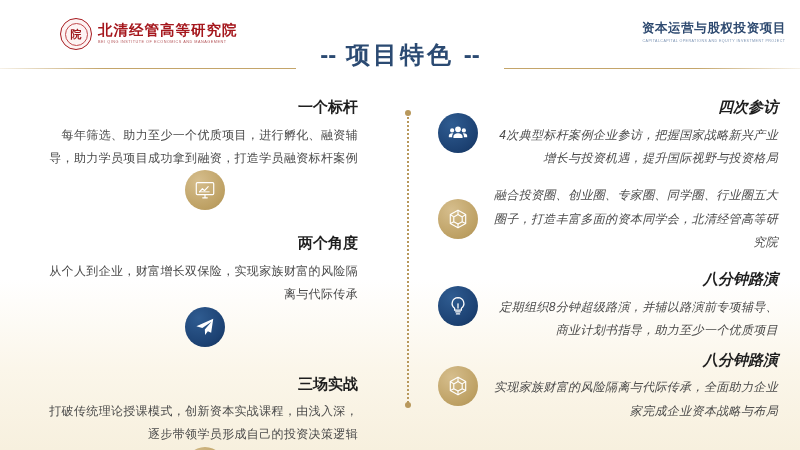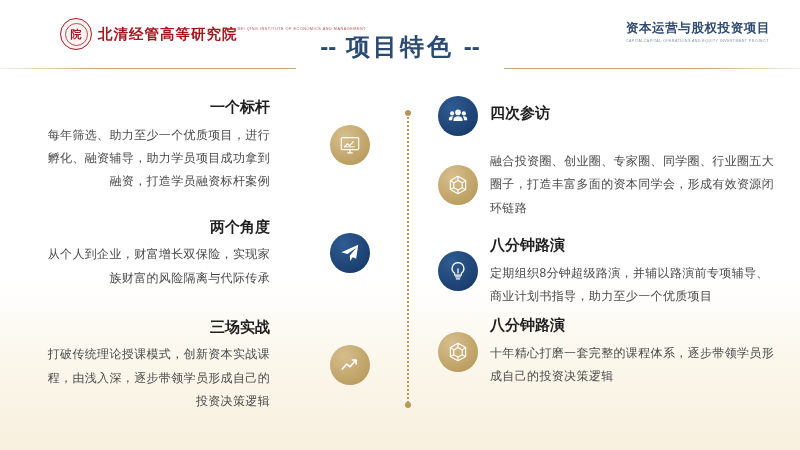--- a/index.html
+++ b/index.html
@@ -17,58 +17,58 @@
   
   .header{position:absolute;left:0;top:0;width:800px;height:70px;}
   .logo-wrap{position:absolute;left:60px;top:18px;display:flex;align-items:center;gap:6px;}
   .logo-seal{width:30px;height:30px;border-radius:50%;
     border:1.6px solid #a61b20;background:#fdf3f3;
     display:flex;align-items:center;justify-content:center;position:relative;flex:none;}
   .logo-seal::after{content:"";position:absolute;left:3.5px;top:3.5px;right:3.5px;bottom:3.5px;
     border:1px solid #c0484c;border-radius:50%;}
   .logo-seal span{font-size:11px;color:#9e171c;font-weight:bold;line-height:1;z-index:2;
     font-family:"DejaVu Serif","Liberation Serif",serif;}
-  .logo-txt{display:flex;flex-direction:row;justify-content:center;}
+  .logo-txt{display:flex;flex-direction:column;justify-content:center;}
   .logo-cn{font-size:14.5px;font-weight:bold;color:#a5171d;letter-spacing:1px;line-height:1.15;
     font-family:"DejaVu Serif","Liberation Serif",serif;}
   .logo-en{font-size:3.8px;color:#b5575b;letter-spacing:.5px;line-height:1.4;margin-top:1.5px;}
 
-  .proj-wrap{position:absolute;right:30px;top:20px;text-align:left;}
+  .proj-wrap{position:absolute;right:14px;top:20px;text-align:center;}
   .proj-cn{font-size:12.5px;font-weight:bold;color:#2e4a70;letter-spacing:.6px;line-height:1.3;}
   .proj-en{font-size:3.6px;color:#7b93b3;letter-spacing:.45px;margin-top:3px;line-height:1.4;}
 
   
   .gold-line{position:absolute;top:68px;height:1px;
     background:linear-gradient(90deg,rgba(196,165,106,.15),#c4a56a 35%,#c4a56a);}
   .gold-line.left{left:0;width:296px;}
   .gold-line.right{right:0;width:296px;
     background:linear-gradient(270deg,rgba(196,165,106,.15),#c4a56a 35%,#c4a56a);}
 
-  .title{position:absolute;left:0;right:0;top:35px;text-align:center;
+  .title{position:absolute;left:0;right:0;top:43px;text-align:center;
     font-size:24px;font-weight:bold;color:#2b4a72;letter-spacing:3px;line-height:1;}
   .title .dash{color:#2b4a72;letter-spacing:0px;font-weight:bold;}
 
   
   .col{position:absolute;top:96px;}
   .col-left{left:40px;width:330px;}
   .col-right{left:438px;width:340px;}
 
   .divider{position:absolute;left:407px;top:113px;width:2px;height:292px;
     background-image:linear-gradient(#b8985c 55%,rgba(255,255,255,0) 0%);
     background-size:2px 4px;background-repeat:repeat-y;}
   .divider .cap{position:absolute;left:-2px;width:6px;height:6px;border-radius:50%;background:#b8985c;}
   .divider .cap.top{top:-3px;}
   .divider .cap.bot{bottom:-3px;}
 
   
   .item{display:flex;align-items:center;margin-bottom:11px;}
-  .item.lft{flex-direction:row;gap:48px;}
+  .item.lft{flex-direction:column;}
   .txt{flex:1;}
   .txt.r{text-align:right;padding-right:12px;}
-  .txt.l{text-align:left;padding-left:12px;}
+  .txt.l{text-align:right;padding-left:12px;font-style:italic;}
   .h{font-size:15px;font-weight:bold;color:#1e1e1e;line-height:1.5;margin-bottom:5px;
      font-family:"DejaVu Serif","Liberation Serif",serif;}
   .p{font-size:12px;color:#4a4a4a;line-height:1.95;letter-spacing:.35px;}
 
   
   .ic{width:40px;height:40px;border-radius:50%;flex:none;
       display:flex;align-items:center;justify-content:center;}
   .ic.gold{background:radial-gradient(circle at 34% 28%,#d6be8d,#bda063 70%,#ab8f55);}
   .ic.blue{background:radial-gradient(circle at 34% 28%,#2f5c91,#1c4172 68%,#123059);}
   .ic svg{display:block;}
@@ -167,33 +167,34 @@
           <circle cx="12" cy="8" r="3.1"></circle>
           <circle cx="5.6" cy="9.2" r="2.3"></circle>
           <circle cx="18.4" cy="9.2" r="2.3"></circle>
           <path d="M12 12.2c-3 0-5 1.6-5 3.6v1.6h10v-1.6c0-2-2-3.6-5-3.6z"></path>
           <path d="M5.6 12.4c-2.2 0-3.6 1.2-3.6 2.7v1.5h3.6v-1.2c0-1.1.5-2.1 1.3-2.8a6 6 0 00-1.3-.2z"></path>
           <path d="M18.4 12.4c2.2 0 3.6 1.2 3.6 2.7v1.5h-3.6v-1.2c0-1.1-.5-2.1-1.3-2.8a6 6 0 011.3-.2z"></path>
         </svg>
       </div>
       <div class="txt l">
         <div class="h">四次参访</div>
+        <div class="p">4次典型标杆案例企业参访，把握国家战略新兴产业增长与投资机遇，提升国际视野与投资格局</div>
       </div>
     </div>
 
     <div class="item gap-c">
       <div class="ic gold">
         <svg width="22" height="22" viewBox="0 0 24 24" fill="none" stroke="#fff" stroke-width="1.25" stroke-linejoin="round">
           <path d="M12 2.4l8.4 4.8v9.6L12 21.6 3.6 16.8V7.2L12 2.4z"></path>
           <path d="M12 7.1l4.6 2.6v5.2L12 17.5l-4.6-2.6V9.7L12 7.1z"></path>
           <path d="M12 2.4v4.7M12 17.5v4.1M3.6 7.2l3.8 2.5M16.6 9.7l3.8-2.5M3.6 16.8l3.8-1.9M16.6 14.9l3.8 1.9"></path>
         </svg>
       </div>
       <div class="txt l">
-        <div class="p">融合投资圈、创业圈、专家圈、同学圈、行业圈五大圈子，打造丰富多面的资本同学会，形成有效资源闭环链路</div>
+        <div class="p">融合投资圈、创业圈、专家圈、同学圈、行业圈五大圈子，打造丰富多面的资本同学会，北清经管高等研究院</div>
       </div>
     </div>
 
     <div class="item gap-d">
       <div class="ic blue">
         <svg width="22" height="22" viewBox="0 0 24 24" fill="none" stroke="#fff" stroke-width="1.4" stroke-linecap="round" stroke-linejoin="round">
           <path d="M12 2.8a6.4 6.4 0 00-3.7 11.6v2.2h7.4v-2.2A6.4 6.4 0 0012 2.8z"></path>
           <path d="M9.4 18.4h5.2M10.3 20.6h3.4"></path>
           <path d="M12 9.6v4.6"></path>
         </svg>
@@ -207,18 +208,18 @@
     <div class="item">
       <div class="ic gold">
         <svg width="22" height="22" viewBox="0 0 24 24" fill="none" stroke="#fff" stroke-width="1.25" stroke-linejoin="round">
           <path d="M12 2.4l8.4 4.8v9.6L12 21.6 3.6 16.8V7.2L12 2.4z"></path>
           <path d="M12 7.1l4.6 2.6v5.2L12 17.5l-4.6-2.6V9.7L12 7.1z"></path>
           <path d="M12 2.4v4.7M12 17.5v4.1M3.6 7.2l3.8 2.5M16.6 9.7l3.8-2.5M3.6 16.8l3.8-1.9M16.6 14.9l3.8 1.9"></path>
         </svg>
       </div>
       <div class="txt l">
         <div class="h">八分钟路演</div>
-        <div class="p">十年精心打磨一套完整的课程体系，逐步带领学员形成自己的投资决策逻辑</div>
+        <div class="p">实现家族财富的风险隔离与代际传承，全面助力企业家完成企业资本战略与布局</div>
       </div>
     </div>
   </div>
 
 </div>
 
 </body></html>

